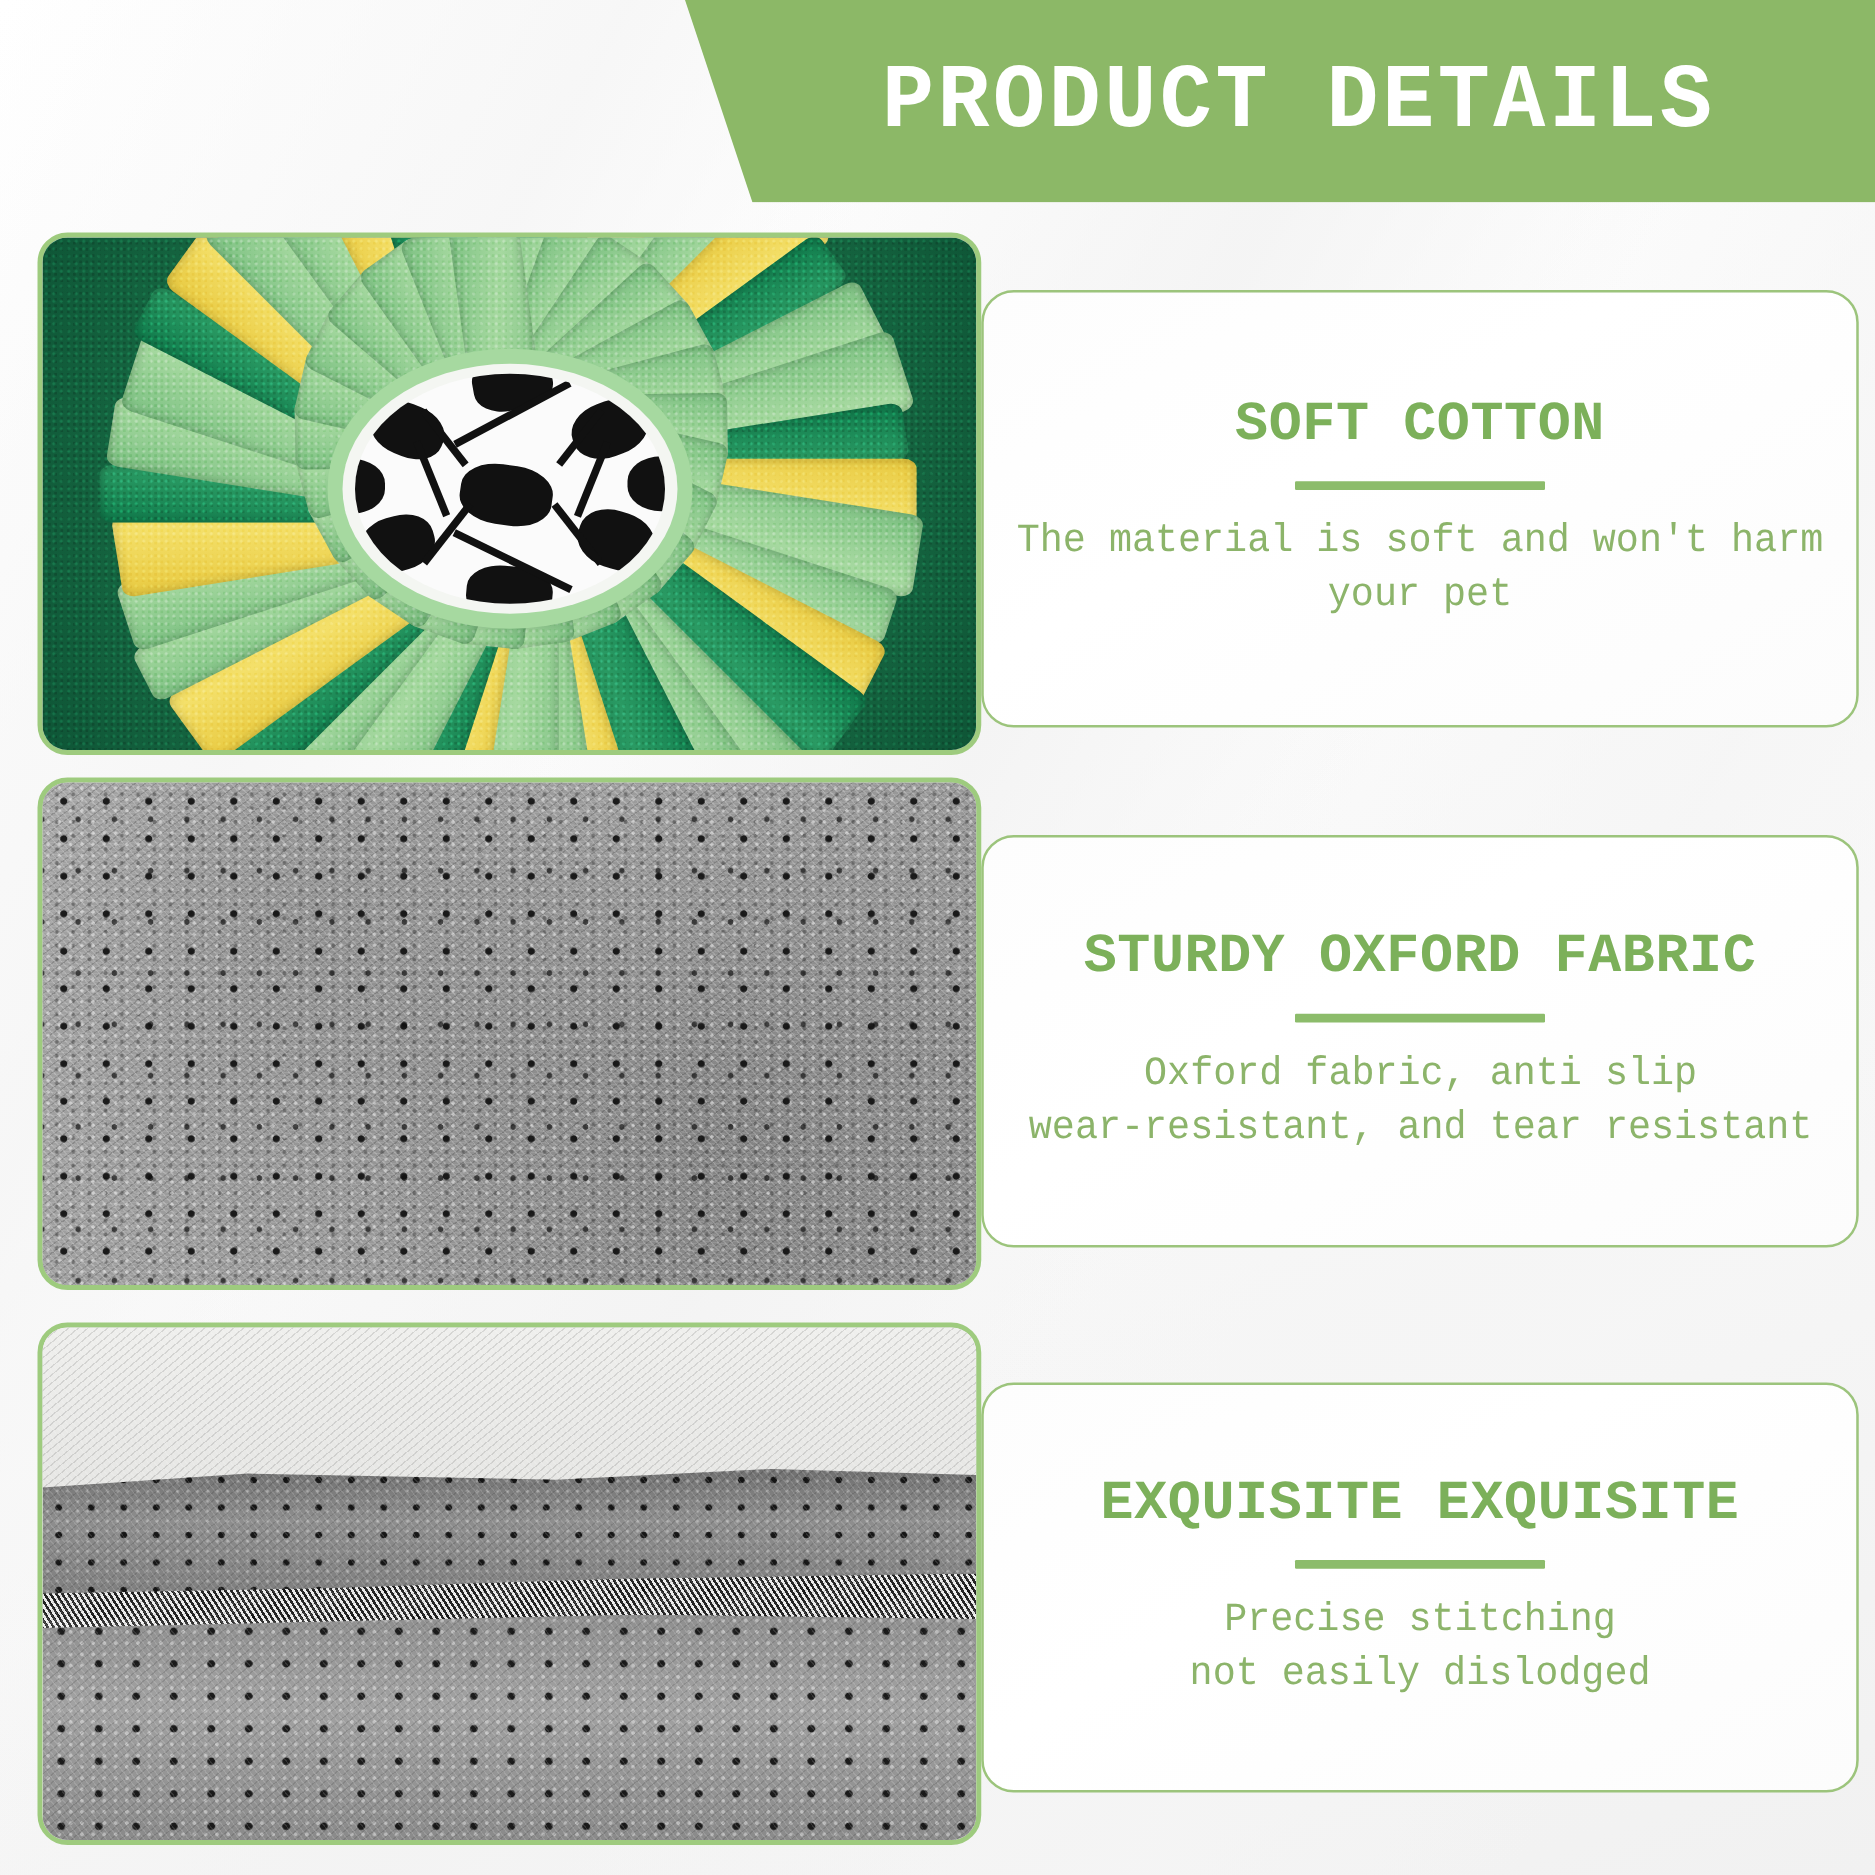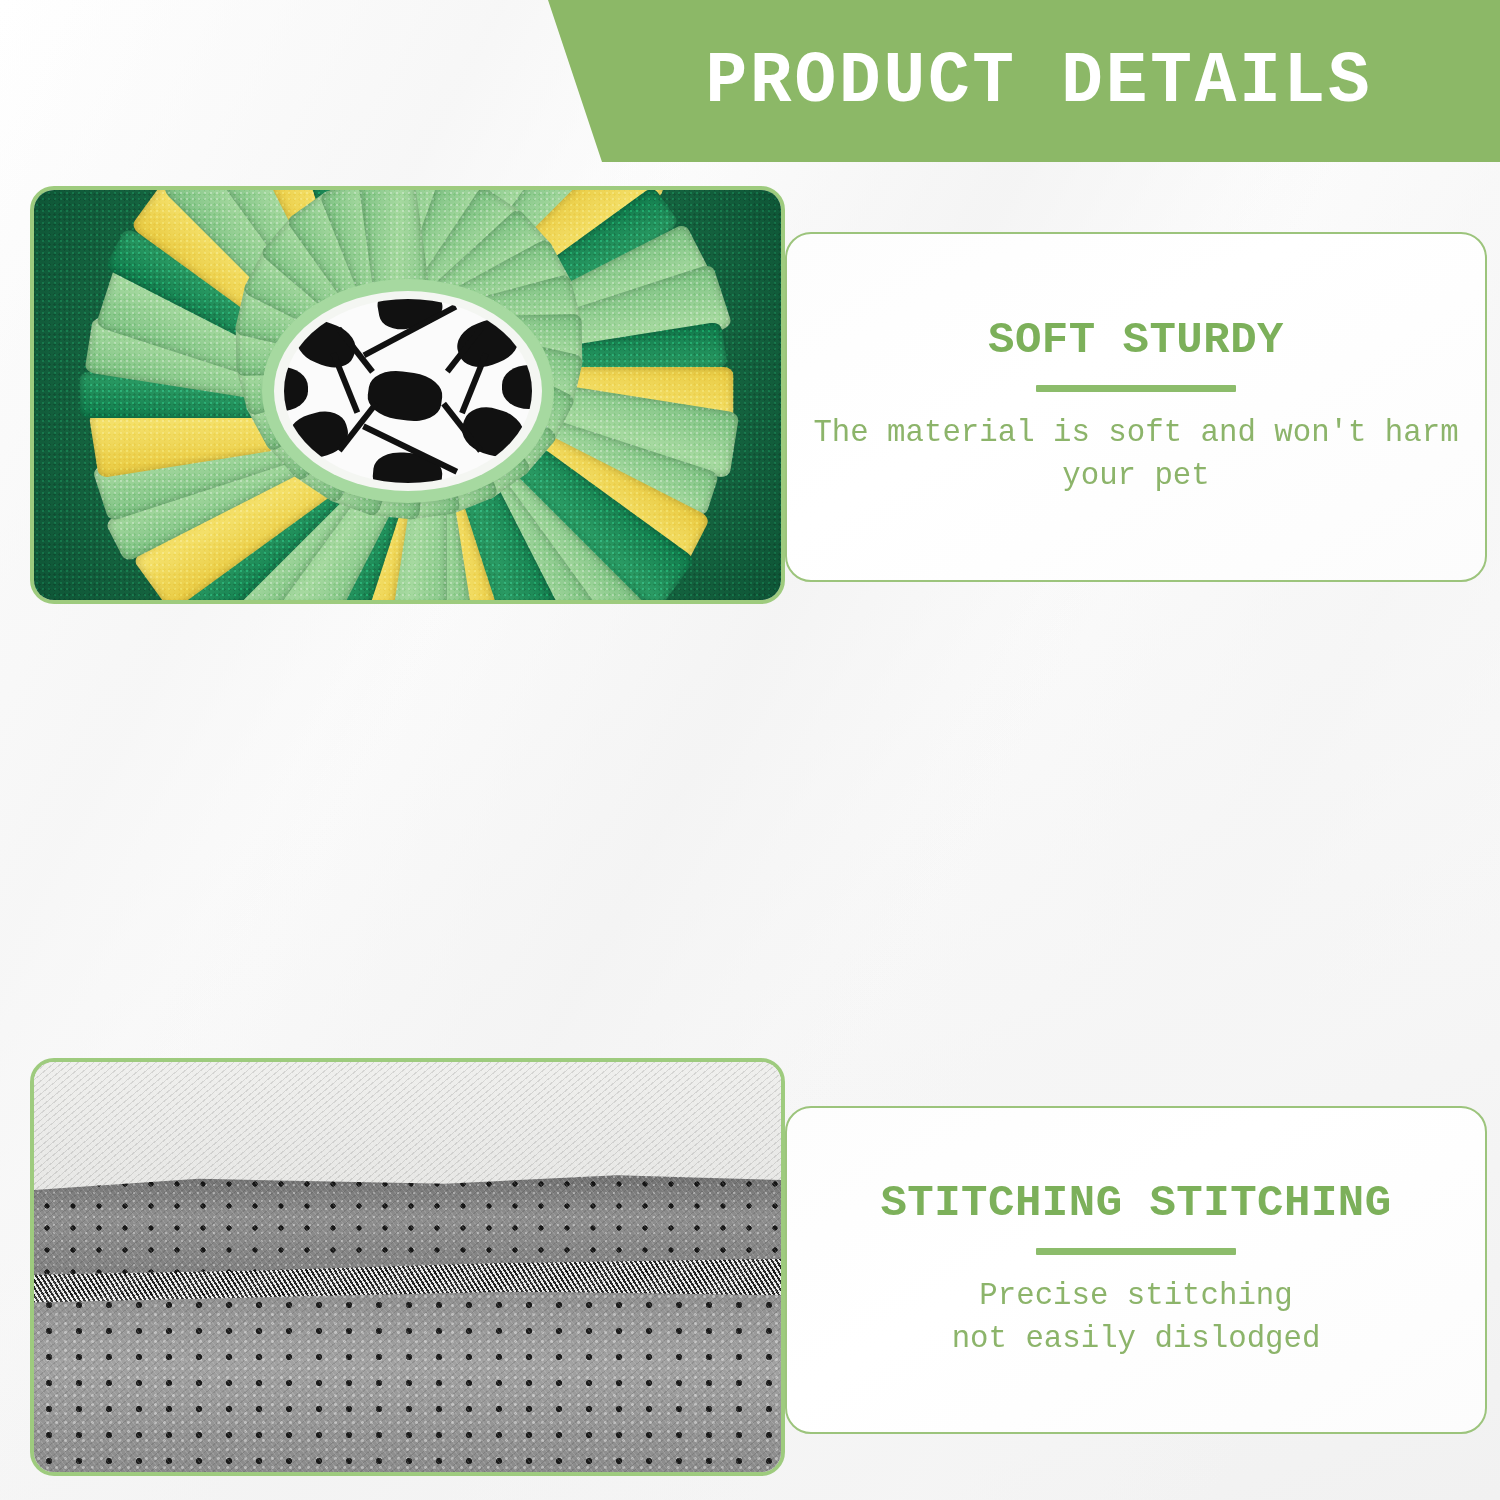--- a/index.html
+++ b/index.html
@@ -315,43 +315,61 @@
               <div class="pent" style="left: 44.64px; top: 125.12px; width: 59.52px; height: 6.44px; transform: rotate(-52deg);"></div>
               <div class="pent" style="left: 148.8px; top: 125.12px; width: 59.52px; height: 6.44px; transform: rotate(52deg);"></div>
               <div class="pent" style="left: 44.64px; top: 47.84px; width: 54.56px; height: 6.44px; transform: rotate(52deg);"></div>
               <div class="pent" style="left: 153.76px; top: 47.84px; width: 54.56px; height: 6.44px; transform: rotate(-52deg);"></div>
             </div>
         </div>
       </div>
     </div>
 
     <div class="text-card">
-      <div class="feature-title">SOFT STURDY</div>
+      <div class="feature-title">SOFT COTTON</div>
       <div class="divider"></div>
       <div class="feature-desc">The material is soft and won't harm your pet</div>
     </div>
   </div>
 
+  <div class="row" id="row2">
+
+    <div class="img-card">
+      <div class="felt">
+        <div class="felt-fibers"></div>
+        <div class="felt-dots"></div>
+      </div>
+    </div>
+
+    <div class="text-card">
+      <div class="feature-title">STURDY OXFORD FABRIC</div>
+      <div class="divider"></div>
+      <div class="feature-desc">
+        <div>Oxford fabric, anti slip</div>
+        <div>wear-resistant, and tear resistant</div>
+      </div>
+    </div>
+  </div>
 
   <div class="row" id="row3">
 
     <div class="img-card">
       <div class="stitch-scene">
         <div class="st-bg"></div>
         <div class="st-upper"></div>
         <div class="st-dots-u"></div>
         <div class="st-band"></div>
         <div class="st-lower"></div>
         <div class="st-dots-l"></div>
         <div class="st-fibers"></div>
       </div>
     </div>
 
     <div class="text-card">
-      <div class="feature-title">STITCHING STITCHING</div>
+      <div class="feature-title">EXQUISITE EXQUISITE</div>
       <div class="divider"></div>
       <div class="feature-desc">
         <div>Precise stitching</div>
         <div>not easily dislodged</div>
       </div>
     </div>
   </div>
 
 </div>
 

